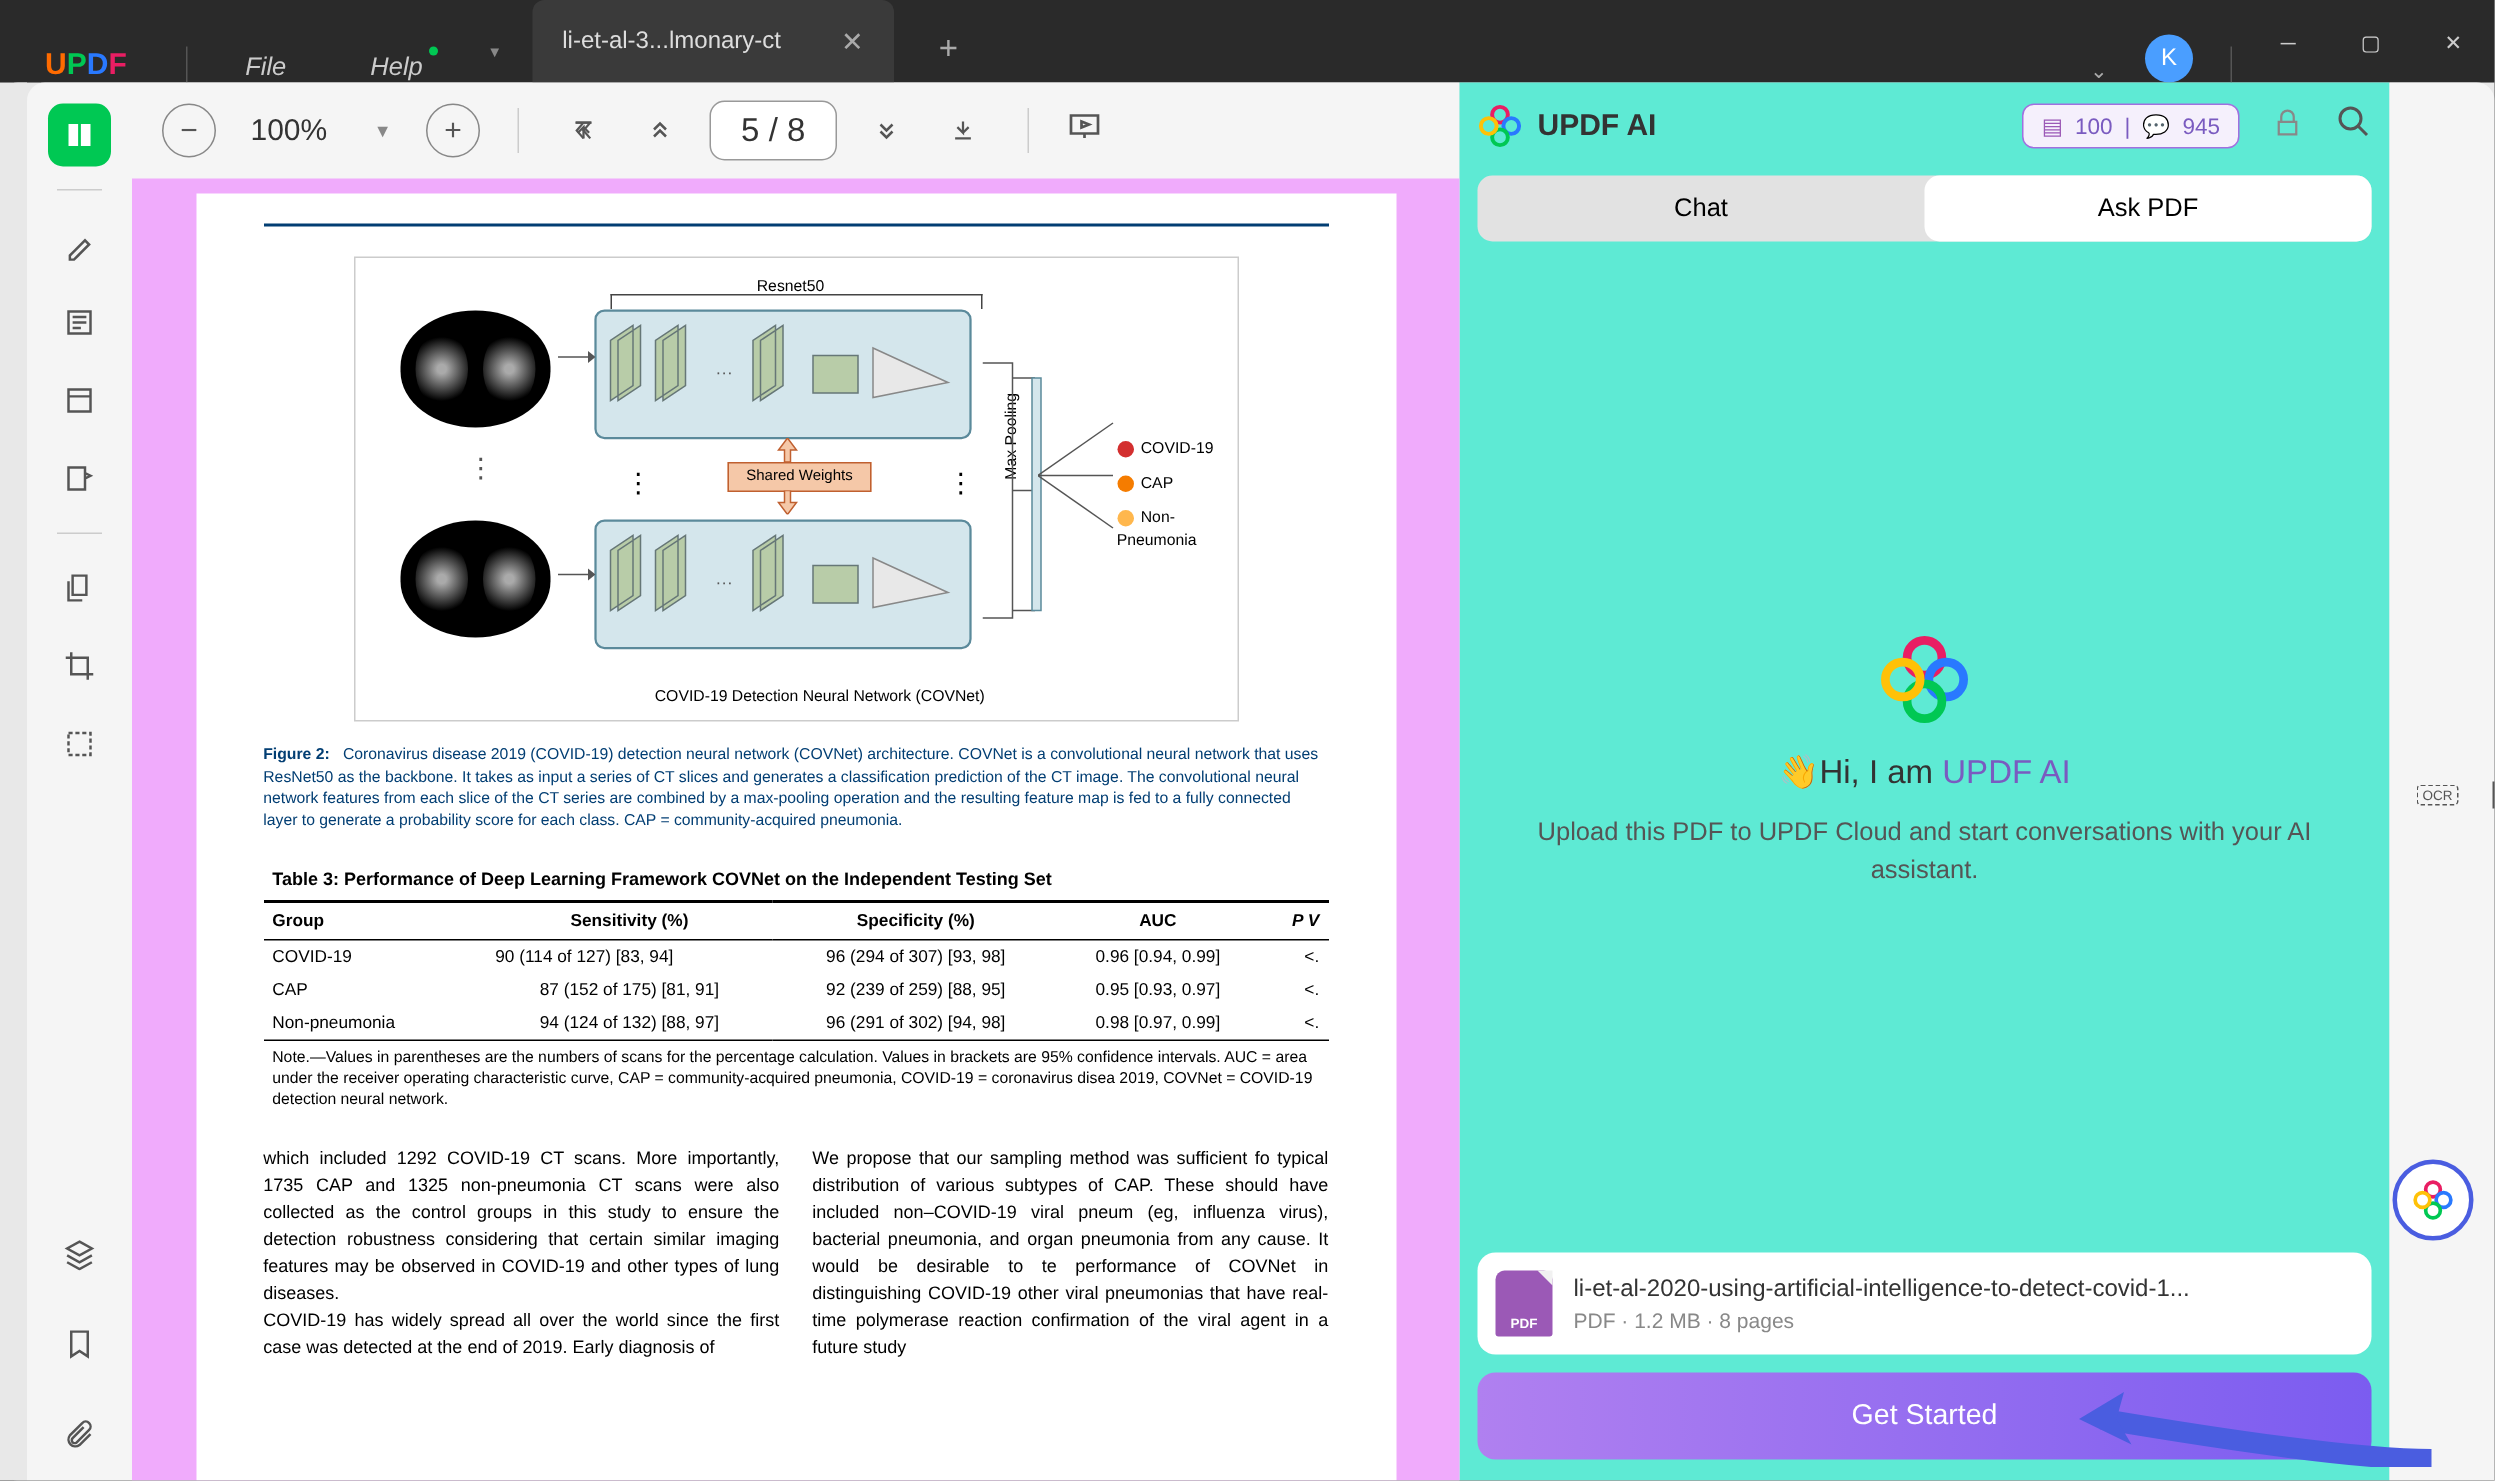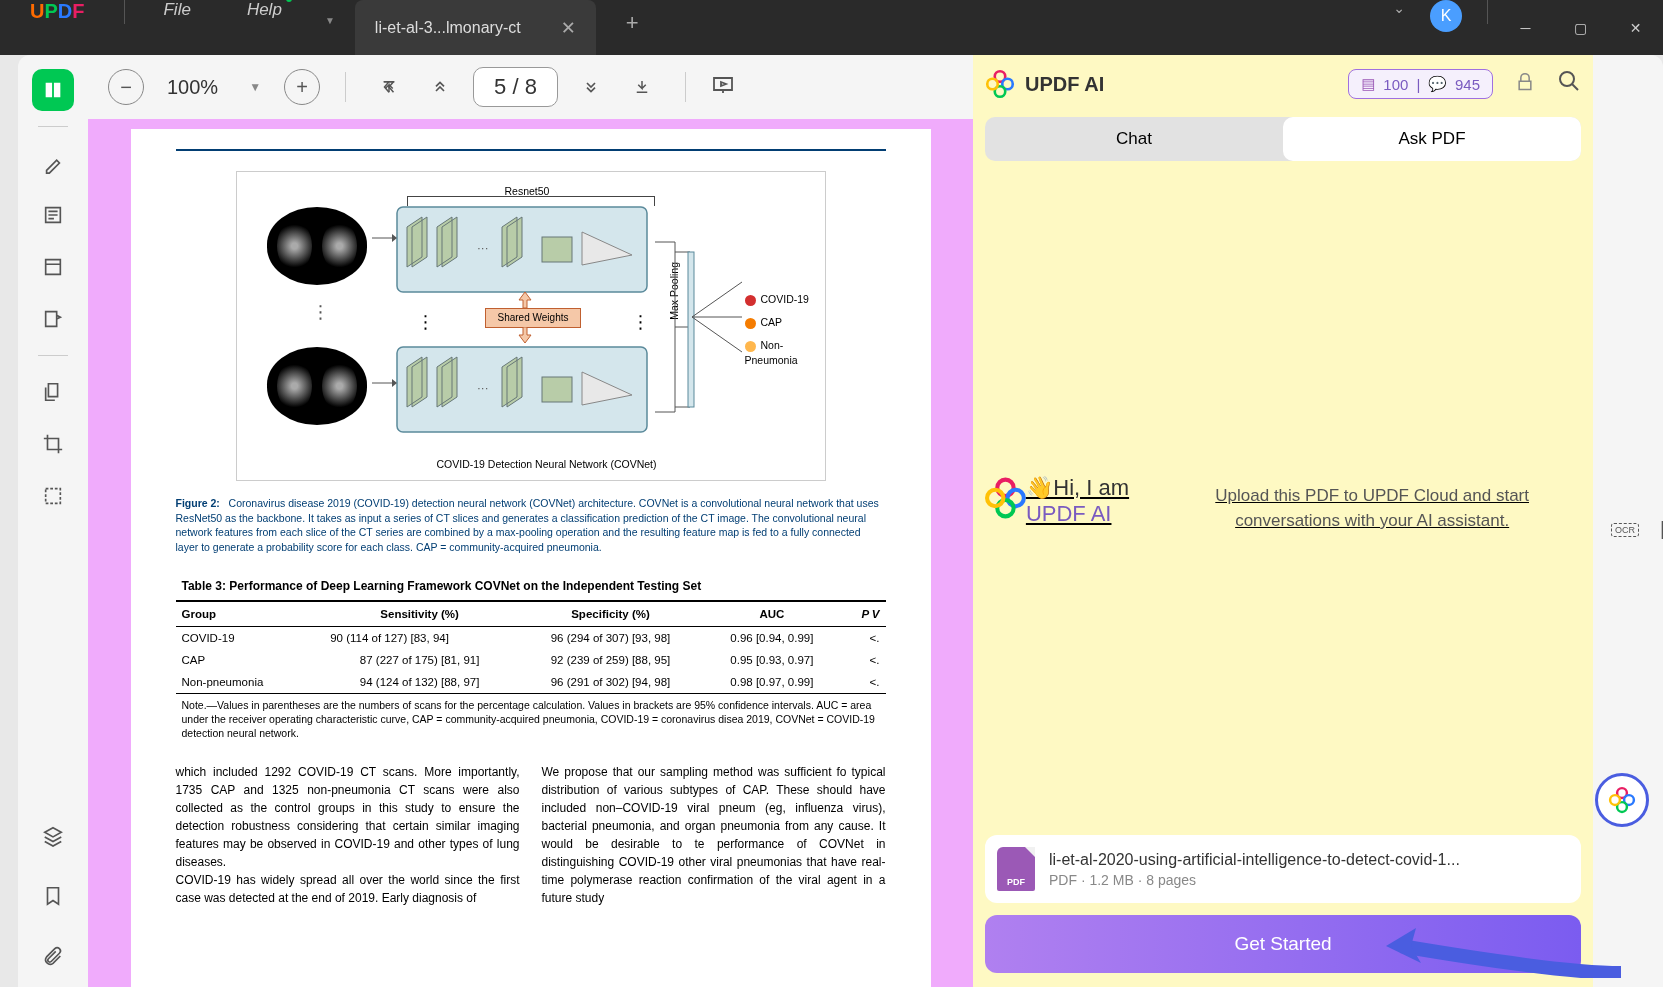--- a/index.html
+++ b/index.html
@@ -1,17 +1,17 @@
 <!DOCTYPE html>
 <html><head>
 <meta charset="utf-8">
 <style>
 * { margin: 0; padding: 0; box-sizing: border-box; }
 body { font-family: -apple-system, "Segoe UI", sans-serif; background: #1a1a1a; width: 1663px; height: 987px; overflow: hidden; }
-.titlebar { height: 55px; background: #2a2a2a; display: flex; align-items: flex-start; }
+.titlebar { height: 55px; background: #2a2a2a; display: flex; align-items: flex-end; }
 .logo { padding: 0 30px; font-weight: bold; font-size: 20px; }
 .logo-u { color: #FF6B00; }
 .logo-p { color: #00C853; }
 .logo-d { color: #2979FF; }
 .logo-f { color: #E91E63; }
 .vdivider { width: 1px; height: 24px; background: #555; margin: 0 10px; }
 .menu-item { color: #ccc; padding: 0 28px; font-size: 17px; cursor: pointer; position: relative; font-style: italic; }
 .dot-green { position: absolute; top: -4px; right: 18px; width: 6px; height: 6px; background: #00C853; border-radius: 50%; }
 .tab-triangle { width: 40px; height: 40px; display: flex; align-items: center; justify-content: center; color: #888; cursor: pointer; font-size: 10px; }
 .tab { height: 55px; background: #3a3a3a; display: flex; align-items: center; padding: 0 20px; border-radius: 8px 8px 0 0; margin-left: 5px; }
@@ -54,31 +54,31 @@
 .caption { font-size: 10.5px; color: #023e73; line-height: 1.4; margin-bottom: 20px; }
 .caption b { color: #023e73; }
 table { width: 100%; border-collapse: collapse; font-size: 11.5px; }
 th { text-align: left; font-weight: bold; padding: 4px 6px; border-bottom: 1px solid #000; }
 td { padding: 3px 6px; }
 .tbl-title { font-weight: bold; font-size: 12px; padding-bottom: 5px; border-bottom: 2px solid #000; }
 .tbl-note { font-size: 10.5px; border-top: 1px solid #000; padding-top: 4px; line-height: 1.35; }
 .body-cols { display: flex; gap: 22px; margin-top: 20px; font-size: 12px; line-height: 1.5; text-align: justify; }
 .col { flex: 1; }
 
-.ai-panel { width: 620px; background: #fef9c3; display: flex; flex-direction: column; padding: 14px 12px; }
+.ai-panel { width: 620px; background: #5eead4; display: flex; flex-direction: column; padding: 14px 12px; }
 .ai-header { display: flex; align-items: center; gap: 10px; margin-bottom: 18px; }
 .ai-logo-svg { width: 30px; height: 30px; }
 .ai-title { font-size: 20px; font-weight: bold; color: #333; flex: 1; }
 .ai-badge { border: 1.5px solid #a070e0; border-radius: 8px; padding: 5px 12px; color: #7a5bc0; font-size: 15px; display: flex; align-items: center; gap: 8px; background: #f5f0fc;}
 .ai-lock { font-size: 18px; color: #888; margin: 0 12px; cursor: pointer; }
 .ai-search { font-size: 22px; color: #555; cursor: pointer; }
 .ai-tabs { display: flex; background: #e2e2e2; border-radius: 10px; margin-bottom: 20px; }
 .ai-tab { flex: 1; text-align: center; padding: 12px; font-size: 17px; cursor: pointer; border-radius: 10px; }
 .ai-tab.active { background: #fff; }
-.ai-body { flex: 1; display: flex; flex-direction: row; align-items: center; justify-content: center; text-decoration: underline; }
+.ai-body { flex: 1; display: flex; flex-direction: column; align-items: center; justify-content: center; }
 .ai-big-logo { width: 58px; height: 58px; margin-bottom: 20px; }
 .ai-greet { font-size: 22px; color: #333; margin-bottom: 14px; }
 .ai-greet-brand { color: #7a5bc0; font-weight: 500; }
 .ai-desc { font-size: 17px; color: #555; text-align: center; max-width: 520px; line-height: 1.5; }
 .ai-file-card { background: #fff; border-radius: 12px; padding: 12px; display: flex; align-items: center; gap: 14px; margin-bottom: 12px; }
 .pdf-icon { width: 38px; height: 44px; background: #9b59b6; border-radius: 6px 6px 2px 2px; position: relative; display: flex; align-items: flex-end; justify-content: center; color: #fff; font-size: 9px; font-weight: bold; padding-bottom: 4px; }
 .pdf-icon::before { content:''; position:absolute; top:0; right:0; border-style:solid; border-width:0 10px 10px 0; border-color: transparent #f1f1f1 transparent transparent; }
 .file-name { font-size: 16px; color: #333; margin-bottom: 3px; }
 .file-meta { font-size: 14px; color: #888; }
 .get-started-wrap { position: relative; }
@@ -297,21 +297,21 @@
               </tr>
           <tr>
                 <td>COVID-19</td>
                 <td style="text-align:left">90 (114 of 127) [83, 94]</td>
                 <td style="text-align:center">96 (294 of 307) [93, 98]</td>
                 <td style="text-align:center">0.96 [0.94, 0.99]</td>
                 <td style="text-align:right">&lt;.</td>
               </tr>
           <tr>
                 <td>CAP</td>
-                <td style="text-align:center">87 (227 of 175) [81, 91]</td>
+                <td style="text-align:center">87 (152 of 175) [81, 91]</td>
                 <td style="text-align:center">92 (239 of 259) [88, 95]</td>
                 <td style="text-align:center">0.95 [0.93, 0.97]</td>
                 <td style="text-align:right">&lt;.</td>
               </tr>
           <tr>
                 <td>Non-pneumonia</td>
                 <td style="text-align:center">94 (124 of 132) [88, 97]</td>
                 <td style="text-align:center">96 (291 of 302) [94, 98]</td>
                 <td style="text-align:center">0.98 [0.97, 0.99]</td>
                 <td style="text-align:right">&lt;.</td>

